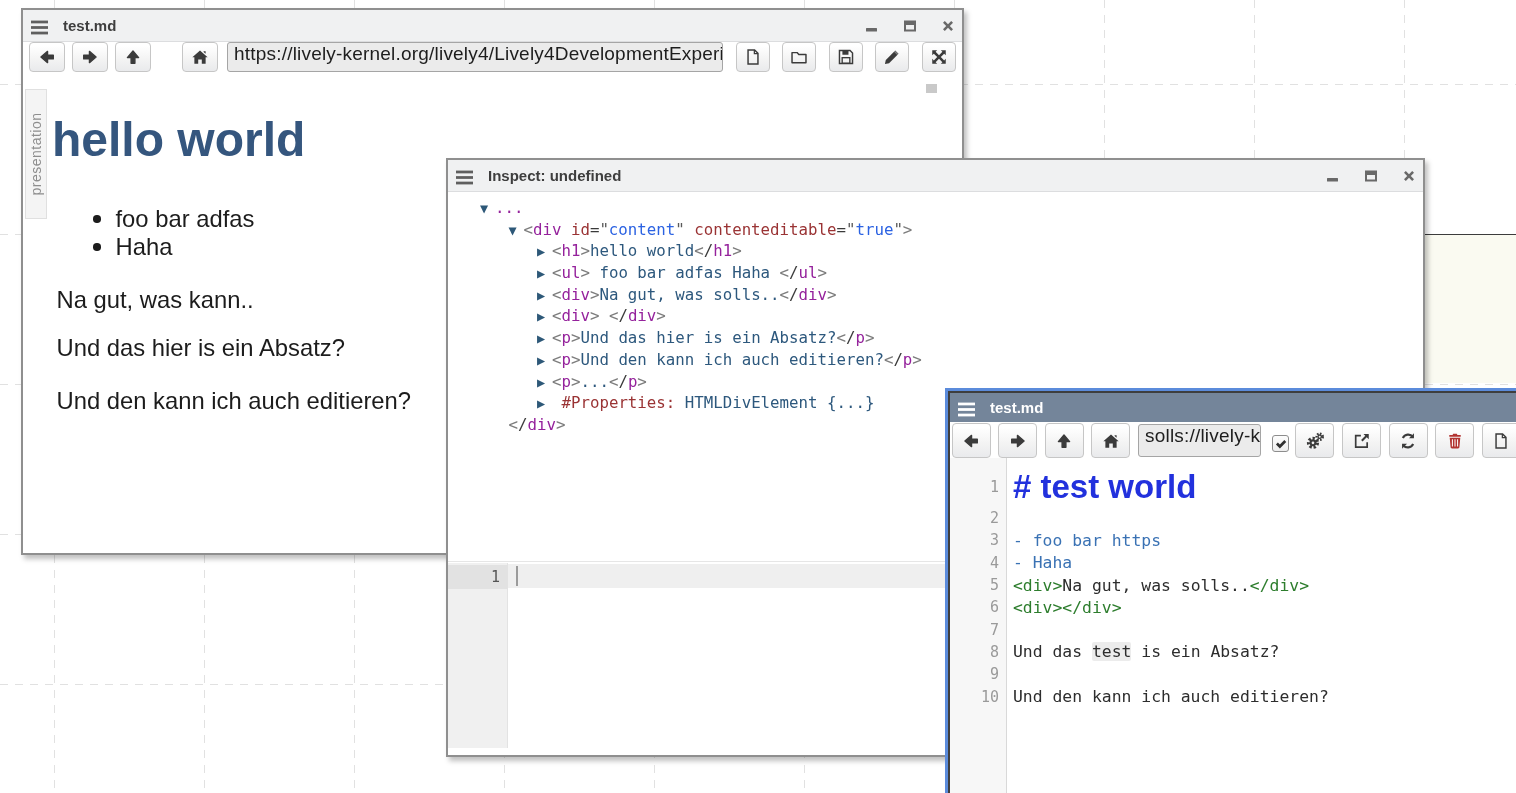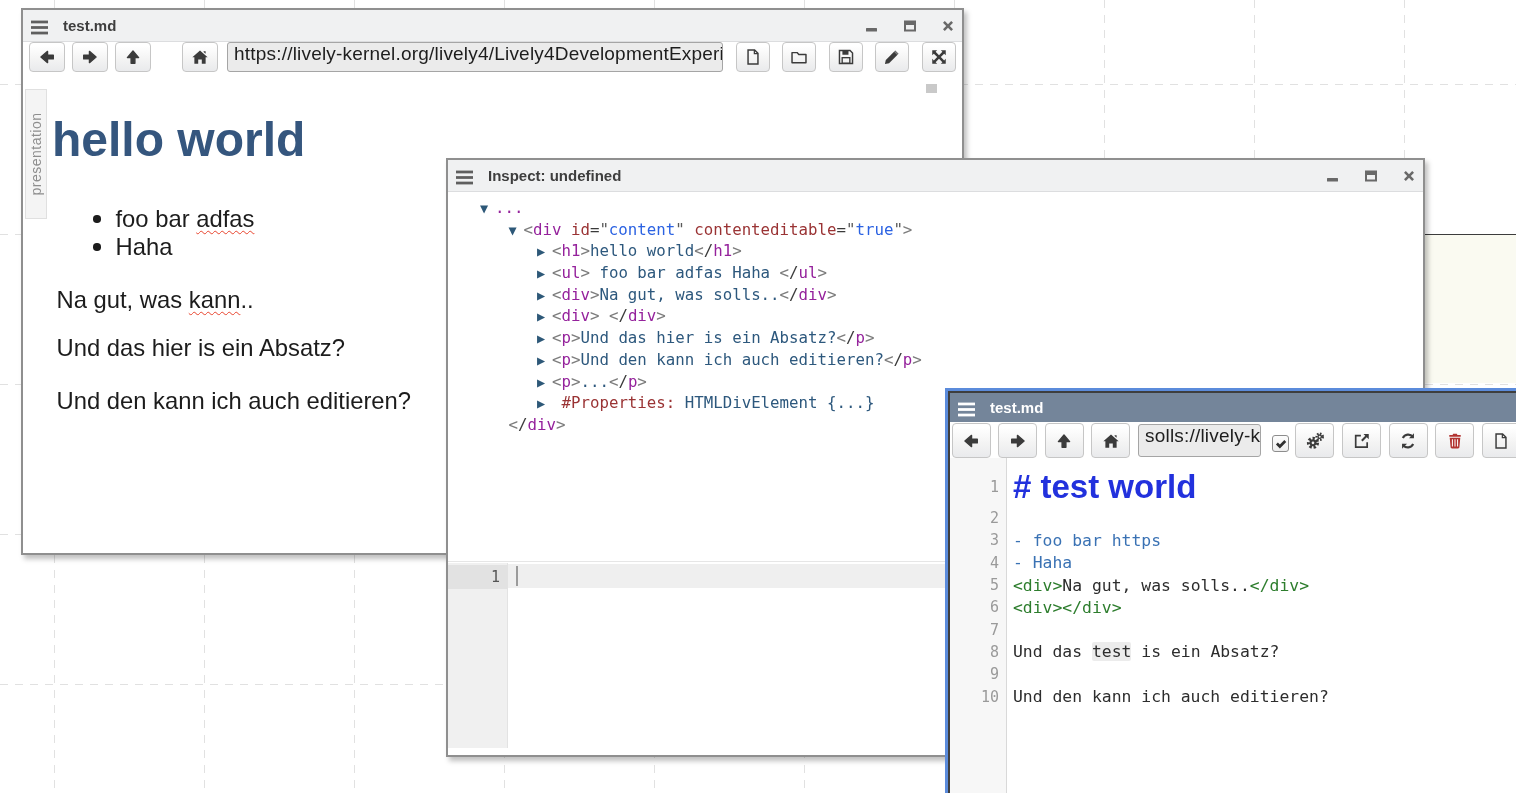--- a/index.html
+++ b/index.html
@@ -51,21 +51,21 @@
   #md-content{position:absolute;left:0;top:69px;right:0;bottom:0;background:#fff;}
   #md-side-tab{position:absolute;left:2px;top:79px;width:22px;height:130px;background:#f4f4f4;
                border:1px solid #e0e0e0;box-sizing:border-box;display:flex;align-items:center;justify-content:center;}
   #md-side-tab span{transform:rotate(-90deg);white-space:nowrap;font-size:14px;color:#8e8e8e;letter-spacing:0.5px;}
   #md-scroll-thumb{position:absolute;left:903px;top:74px;width:11px;height:9px;background:#c9c9c9;}
   #md-heading{position:absolute;left:29px;top:33px;font-size:48px;font-weight:bold;color:#35567e;line-height:1.15;
               font-family:"Liberation Sans",sans-serif;}
   .md-li{position:absolute;left:92.5px;font-size:23.8px;color:#1c1c1c;line-height:27px;}
   .md-li::before{content:"";position:absolute;left:-22.5px;top:10px;width:7.5px;height:7.5px;border-radius:50%;background:#1c1c1c;}
   .md-p{position:absolute;left:33.5px;font-size:23.8px;color:#1c1c1c;line-height:28px;}
-  .misspelled{text-decoration:underline;text-decoration-style:wavy;text-decoration-color:#e8442e;
+  .misspelled{text-decoration-style:wavy;text-decoration-color:#e8442e;
               text-decoration-thickness:1px;text-underline-offset:3px;margin-top:48px;}
 
   
   #win-inspect{left:446px;top:158px;width:975px;height:595px;}
   #tree{position:absolute;left:0;top:32px;right:0;font-family:"DejaVu Sans Mono",monospace;
         font-size:15.75px;line-height:21.7px;white-space:pre;padding-top:5px;}
   #tree .row{height:21.7px;}
   .c-arrow{color:#2d5878;font-size:13.5px;display:inline-block;width:15px;}
   .c-brk{color:#7d7d7d;}
   .c-tag{color:#95229c;}

